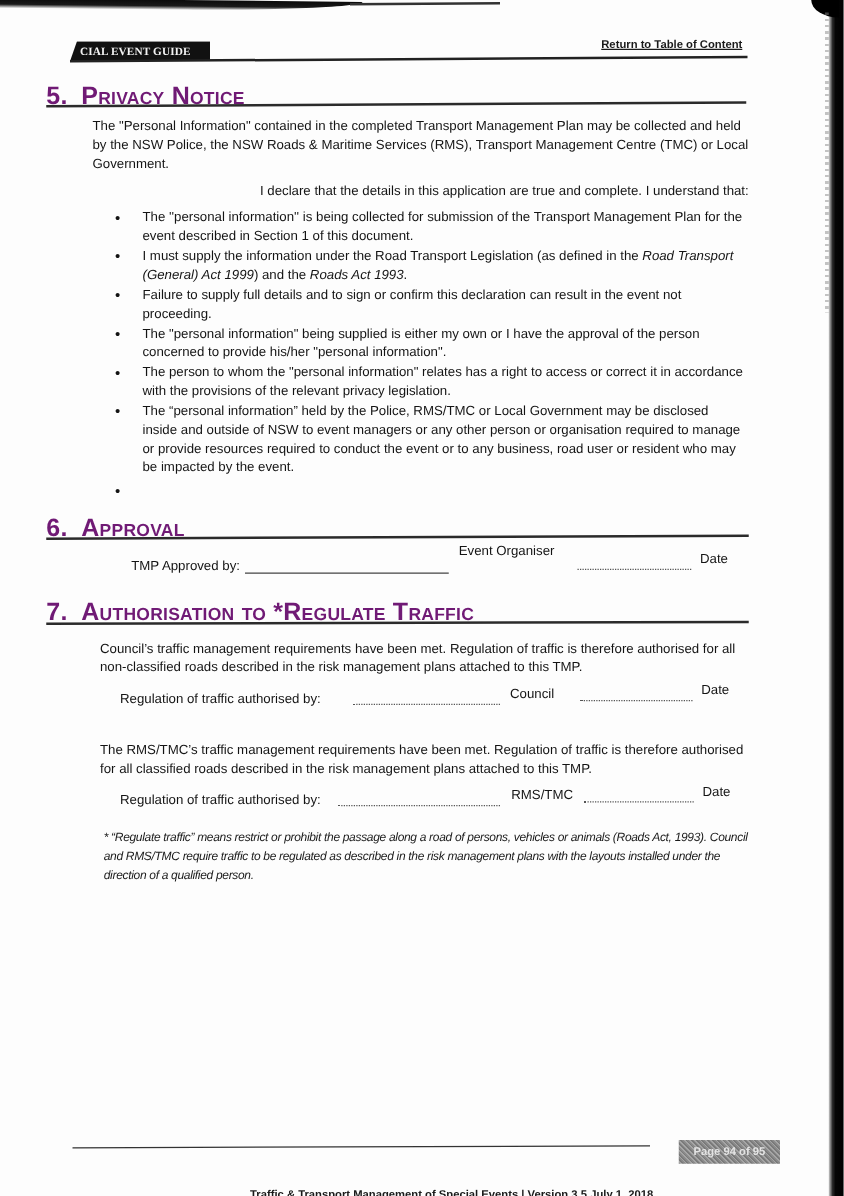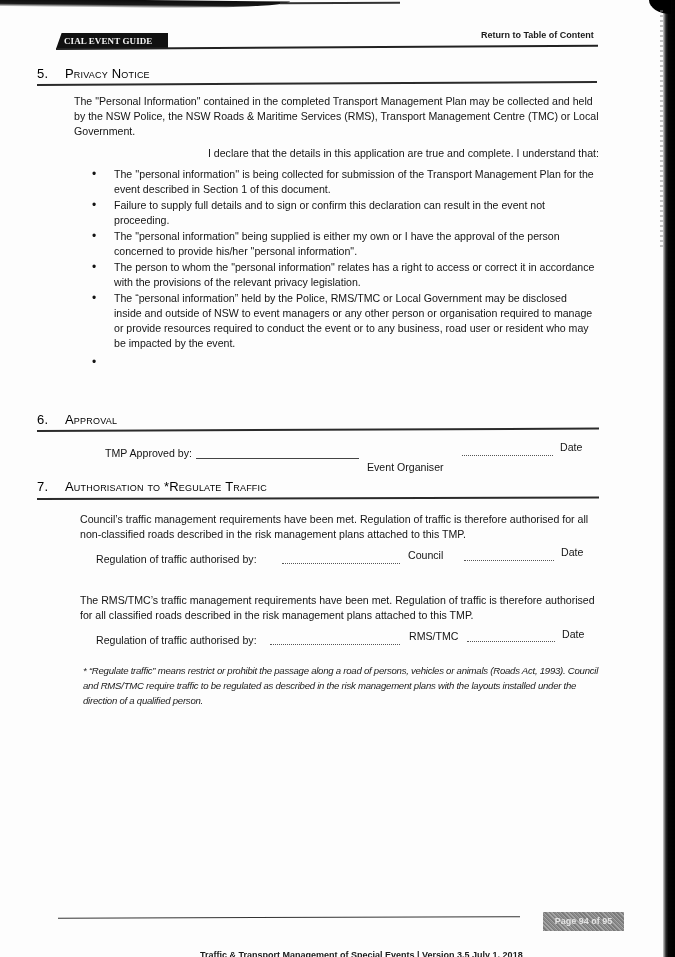--- a/index.html
+++ b/index.html
@@ -46,28 +46,28 @@
       clip-path: polygon(5% 0, 100% 0, 100% 100%, 0 100%);
       color: #f2f2f2; font-size: 9px; font-weight: bold; letter-spacing: 0.1px;
       line-height: 16px; padding-left: 8px; white-space: nowrap; overflow: hidden; font-family: Liberation Serif, serif;
     }
     .header-line {
       position: absolute; left: 56px; top: 48px; width: 542px; height: 2px; background: #222;
       transform: rotate(-0.35deg); transform-origin: left center;
     }
     .return-link {
       position: absolute; left: 481px; top: 30px;
-      font-size: 9px; font-weight: bold; color: #1a1a1a; 
+      font-size: 9px; font-weight: bold; color: #1a1a1a; text-decoration: underline;
       white-space: nowrap;
     }
 
     
     .sec-heading {
       position: absolute; left: 37px;
-      font-size: 13px; font-weight: normal; color: #000000; white-space: nowrap;
+      font-size: 20px; font-weight: bold; color: #701a75; white-space: nowrap;
       font-variant: small-caps; letter-spacing: 0.2px;
     }
     .sec-heading .num { display: inline-block; width: 28px; font-variant: normal; }
     .sec-rule {
       position: absolute; left: 37px; height: 2px; background: #2b2b2b;
       transform-origin: left center;
     }
 
     .para {
       position: absolute; font-size: 10.6px; line-height: 15px; color: #141414;
@@ -132,36 +132,37 @@
   <div class="sec-heading" style="top:66px;">
     <span class="num">5.</span><span>Privacy Notice</span>
   </div>
   <div class="sec-rule" style="top:84px; width:560px; transform:rotate(-0.3deg);"></div>
 
   <p class="para" style="left:74px; top:94px; width:525px;">The "Personal Information" contained in the completed Transport Management Plan may be collected and held by the NSW  Police, the NSW Roads &amp; Maritime Services (RMS), Transport Management Centre (TMC) or Local Government.</p>
   <p class="para" style="left:74px; top:146px; width:525px;text-align:right;">I declare that the details in this application are true and complete.  I understand that:</p>
 
   <ul class="bullets">
     <li>The ''personal information'' is being collected for submission of the Transport Management Plan for the event described  in Section 1 of this document.</li>
+    <li><span>I must supply the information under the Road Transport Legislation (as defined in the </span><i>Road Transport (General) Act  1999</i><span>) and the </span><i>Roads Act 1993</i><span>.</span></li>
     <li>Failure to supply full details and to sign or confirm this declaration can result in the event not proceeding.</li>
     <li>The "personal information" being supplied is either my own or I have the approval of the person concerned to provide  his/her "personal information".</li>
     <li>The person to whom the "personal information" relates has a right to access or correct it in accordance with the  provisions of the relevant privacy legislation.</li>
     <li>The “personal information” held by the Police, RMS/TMC or Local Government may be disclosed inside and outside of NSW to  event managers or any other person or organisation required to manage or provide resources required to conduct the  event or to any business, road user or resident who may be impacted by the event.</li>
     <li class="empty"></li>
   </ul>
 
   <div class="sec-heading" style="top:412px;">
     <span class="num">6.</span><span>Approval</span>
   </div>
   <div class="sec-rule" style="top:430px; width:562px; transform:rotate(-0.25deg);"></div>
 
   <div class="form-row" style="left:0; top:0;">
     <span class="form-label" style="left:105px; top:447px;">TMP Approved by:</span>
     <div class="sig-line solid" style="left:196px; top:458px; width:163px;"></div>
-    <span class="form-label" style="left:367px; top:461px;">Event Organiser</span>
+    <span class="form-label" style="left:367px; top:435px;">Event Organiser</span>
     <div class="sig-line" style="left:462px; top:455px; width:91px;"></div>
     <span class="form-label" style="left:560px; top:441px;">Date</span>
   </div>
 
   <div class="sec-heading" style="top:479px;">
     <span class="num">7.</span><span>Authorisation to *Regulate Traffic</span>
   </div>
   <div class="sec-rule" style="top:498px; width:562px; transform:rotate(-0.15deg);"></div>
 
   <p class="para" style="left:80px; top:512px; width:520px;">Council’s traffic management requirements have been met.  Regulation of traffic is therefore authorised for all non-classified roads described in the risk management plans attached to this TMP.</p>

